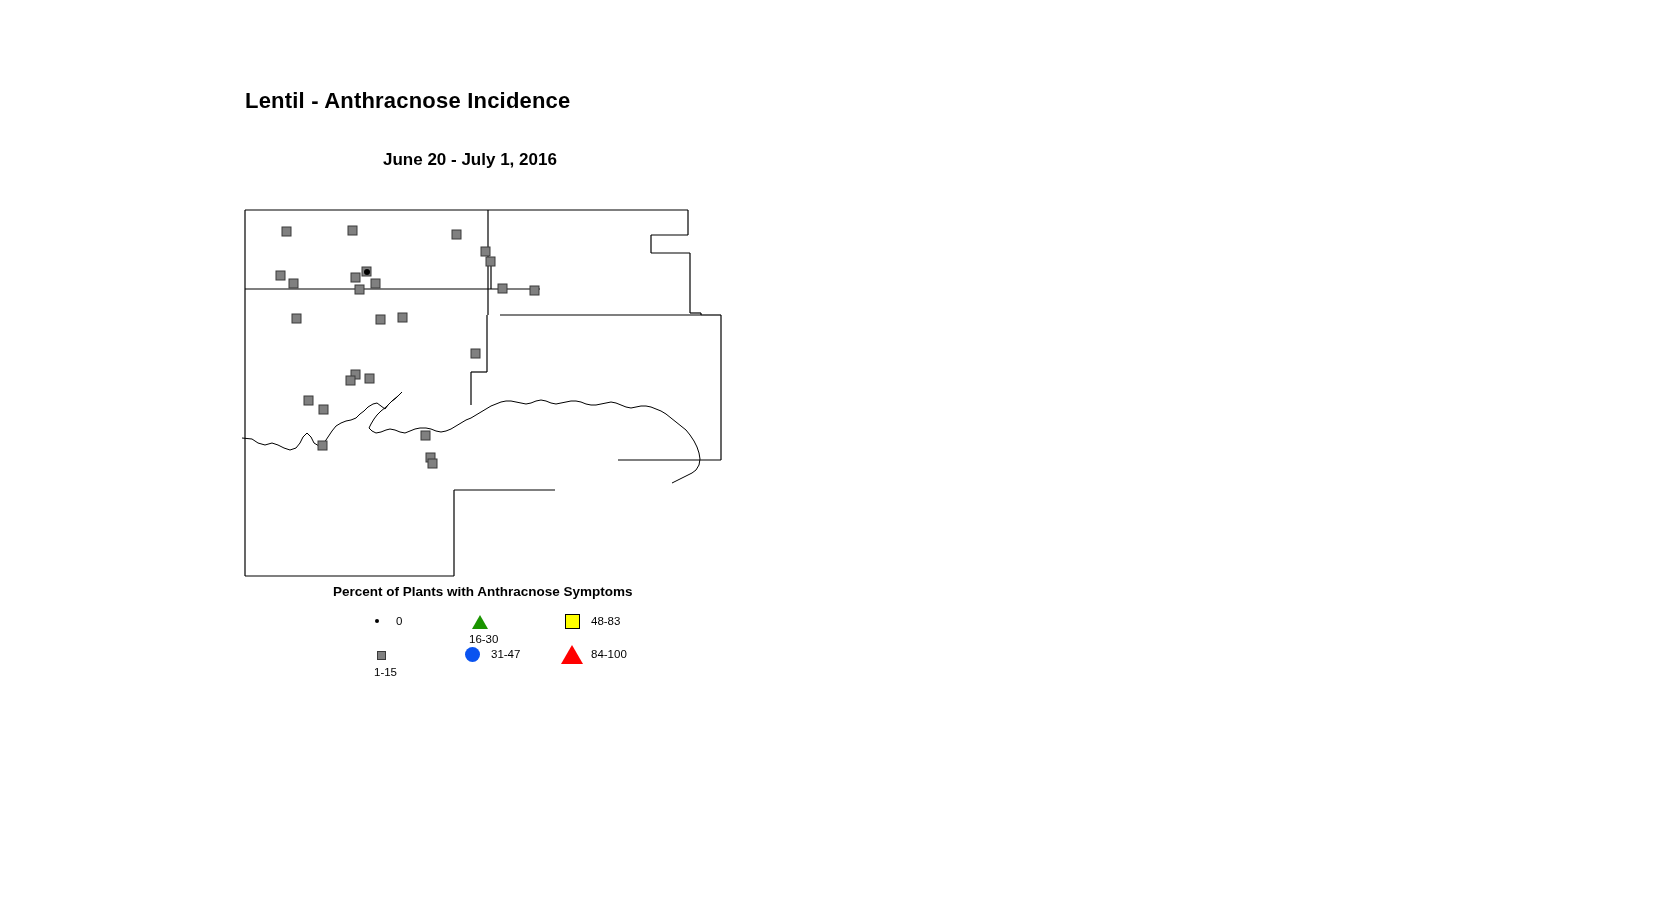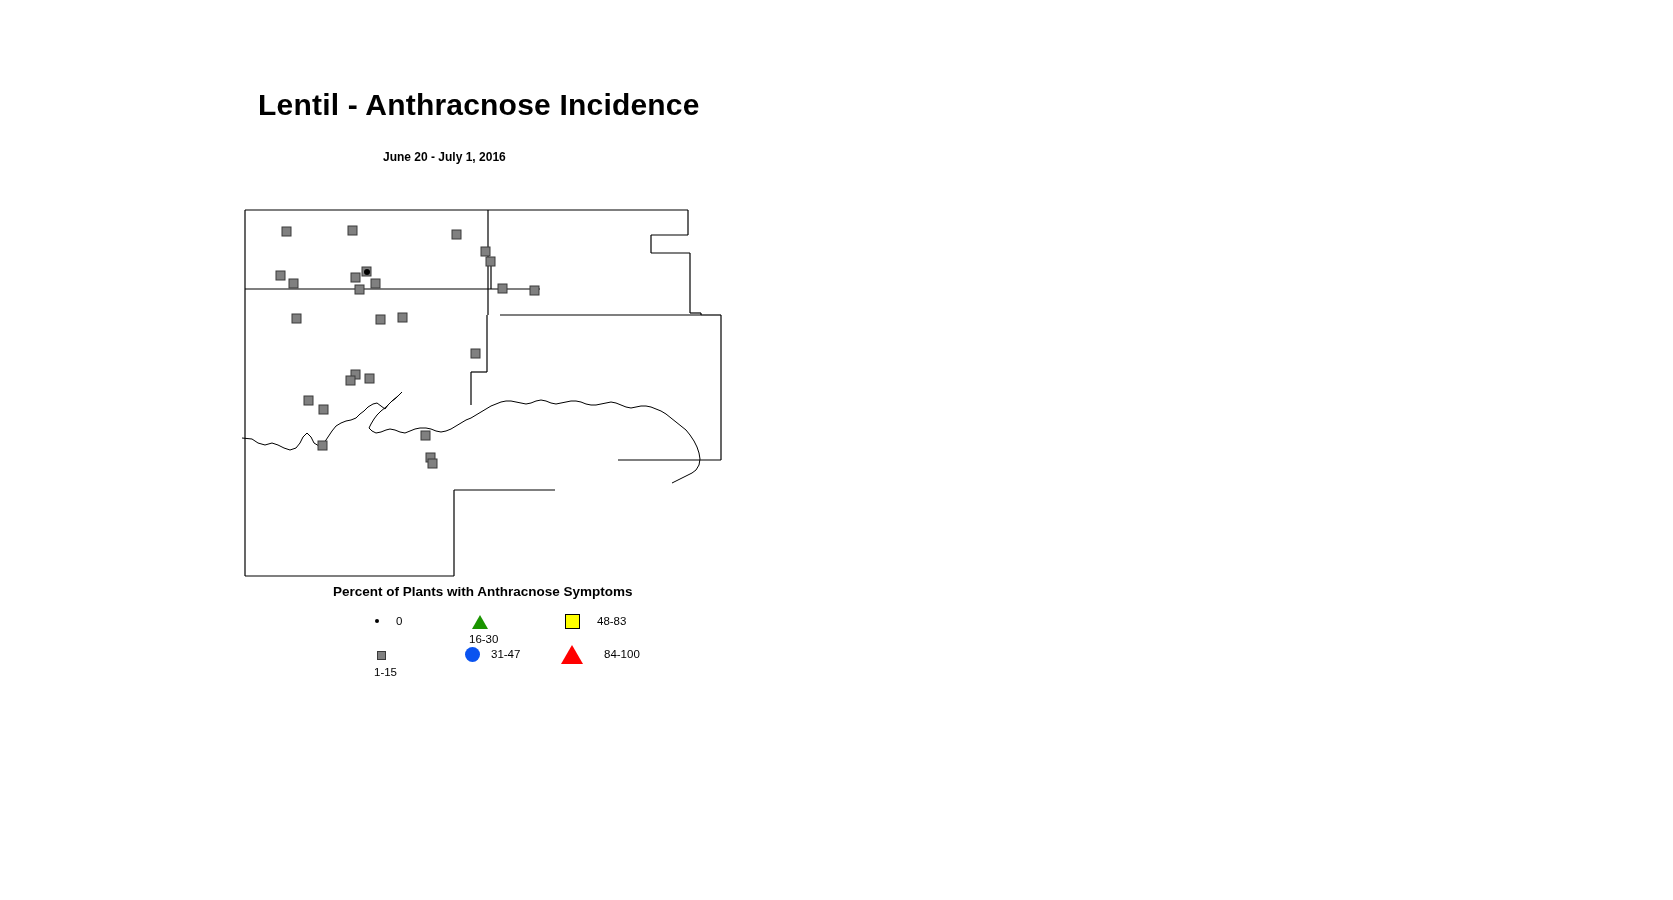--- a/index.html
+++ b/index.html
@@ -22,31 +22,30 @@
     top: 0;
     width: 1673px;
     height: 900px;
   }
 
   
   .title-main {
     position: absolute;
     left: 245px;
     top: 88px;
-    font-size: 30px;
+    font-size: 22px;
     font-weight: bold;
     letter-spacing: 0.2px;
     white-space: nowrap;
-    margin-left: 13px;
   }
   .title-sub {
     position: absolute;
     left: 383px;
     top: 150px;
-    font-size: 12px;
+    font-size: 17px;
     font-weight: bold;
     white-space: nowrap;
   }
 
   
   #map-canvas {
     position: absolute;
     left: 240px;
     top: 205px;
     width: 500px;
@@ -276,28 +275,28 @@
         <span class="legend-label">16-30</span>
       </div>
 
       <div class="legend-item" style="left:128px; top:33px;">
         <span class="legend-sym">
             <span class="sym-circle-blue"></span>
           </span>
         <span class="legend-label">31-47</span>
       </div>
 
-      <div class="legend-item" style="left:228px; top:0px;gap:6px;">
+      <div class="legend-item" style="left:228px; top:0px;">
         <span class="legend-sym">
             <span class="sym-square-yellow"></span>
           </span>
         <span class="legend-label">48-83</span>
       </div>
 
-      <div class="legend-item" style="left:228px; top:33px;gap:13px;">
+      <div class="legend-item" style="left:228px; top:33px;">
         <span class="legend-sym">
             <span class="sym-tri-red"></span>
           </span>
         <span class="legend-label">84-100</span>
       </div>
 
     </div>
   </div>
 
 </div>

